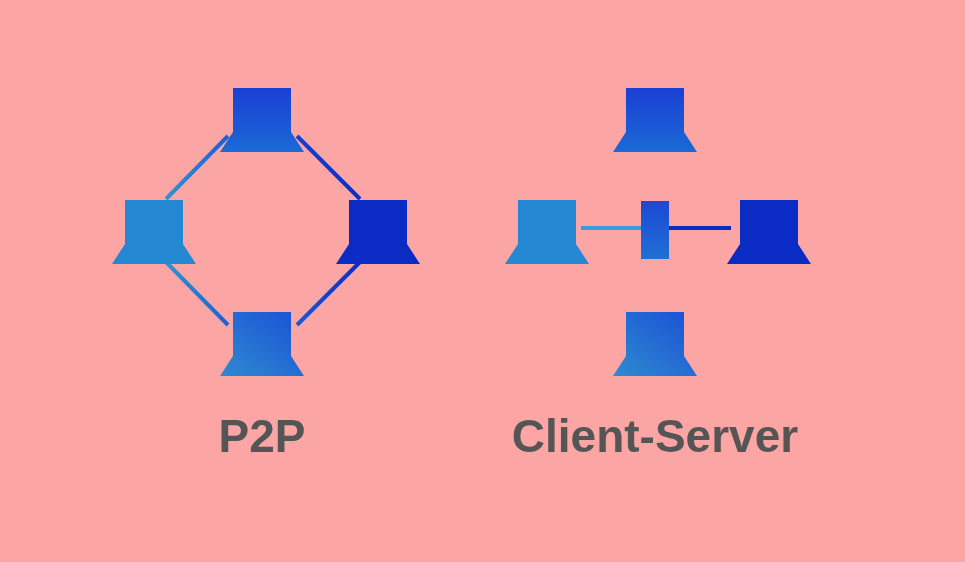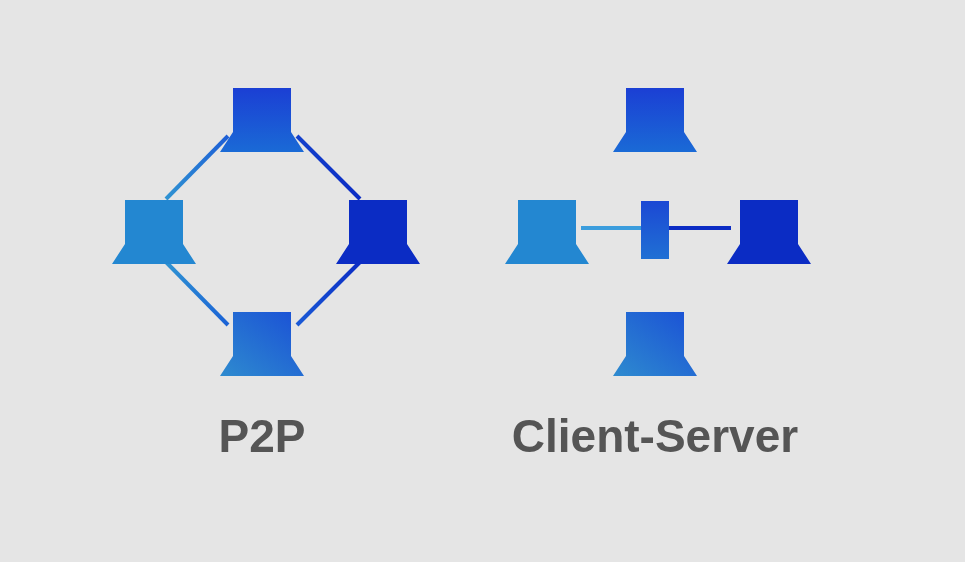--- a/index.html
+++ b/index.html
@@ -10,21 +10,21 @@
   body {
     width: 965px;
     height: 562px;
     overflow: hidden;
     font-family: "Liberation Sans", sans-serif;
   }
   #stage {
     position: relative;
     width: 965px;
     height: 562px;
-    background: #e5e5e5;
+    background: #fca5a5;
   }
   #diagram-svg {
     position: absolute;
     left: 0;
     top: 0;
     display: block;
   }
   .label-text {
     font-family: "Liberation Sans", sans-serif;
     font-weight: bold;

